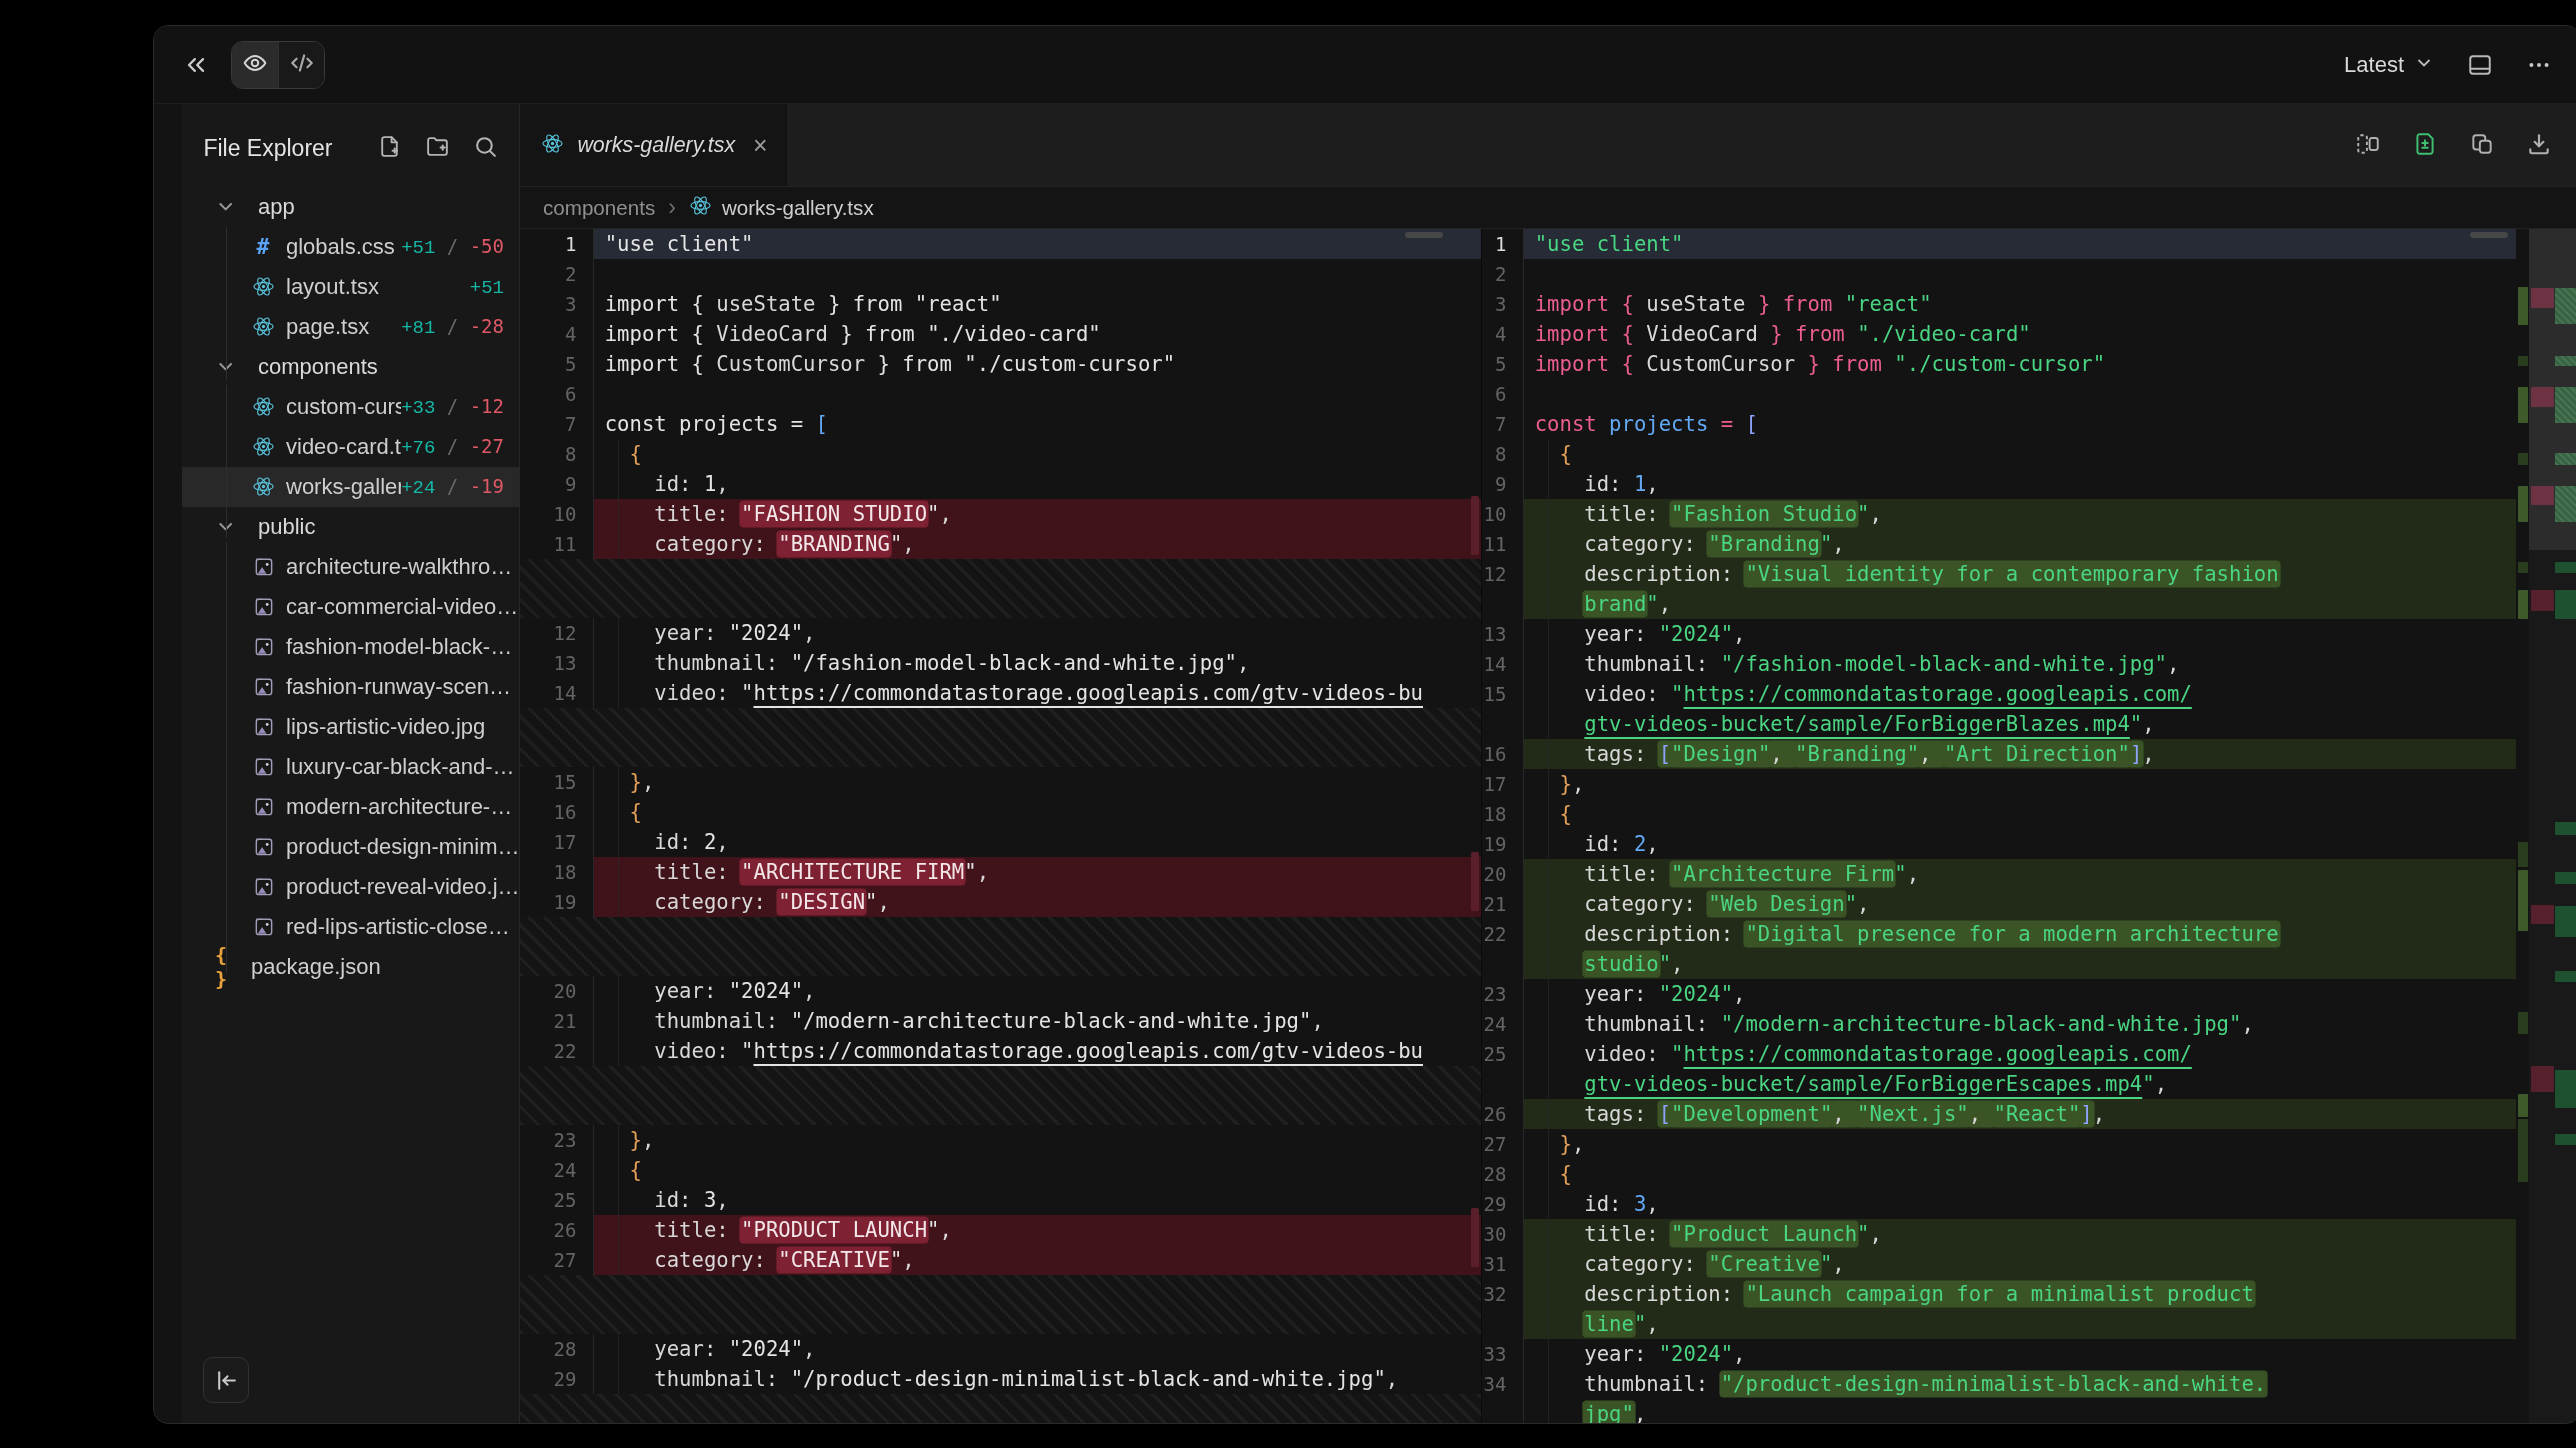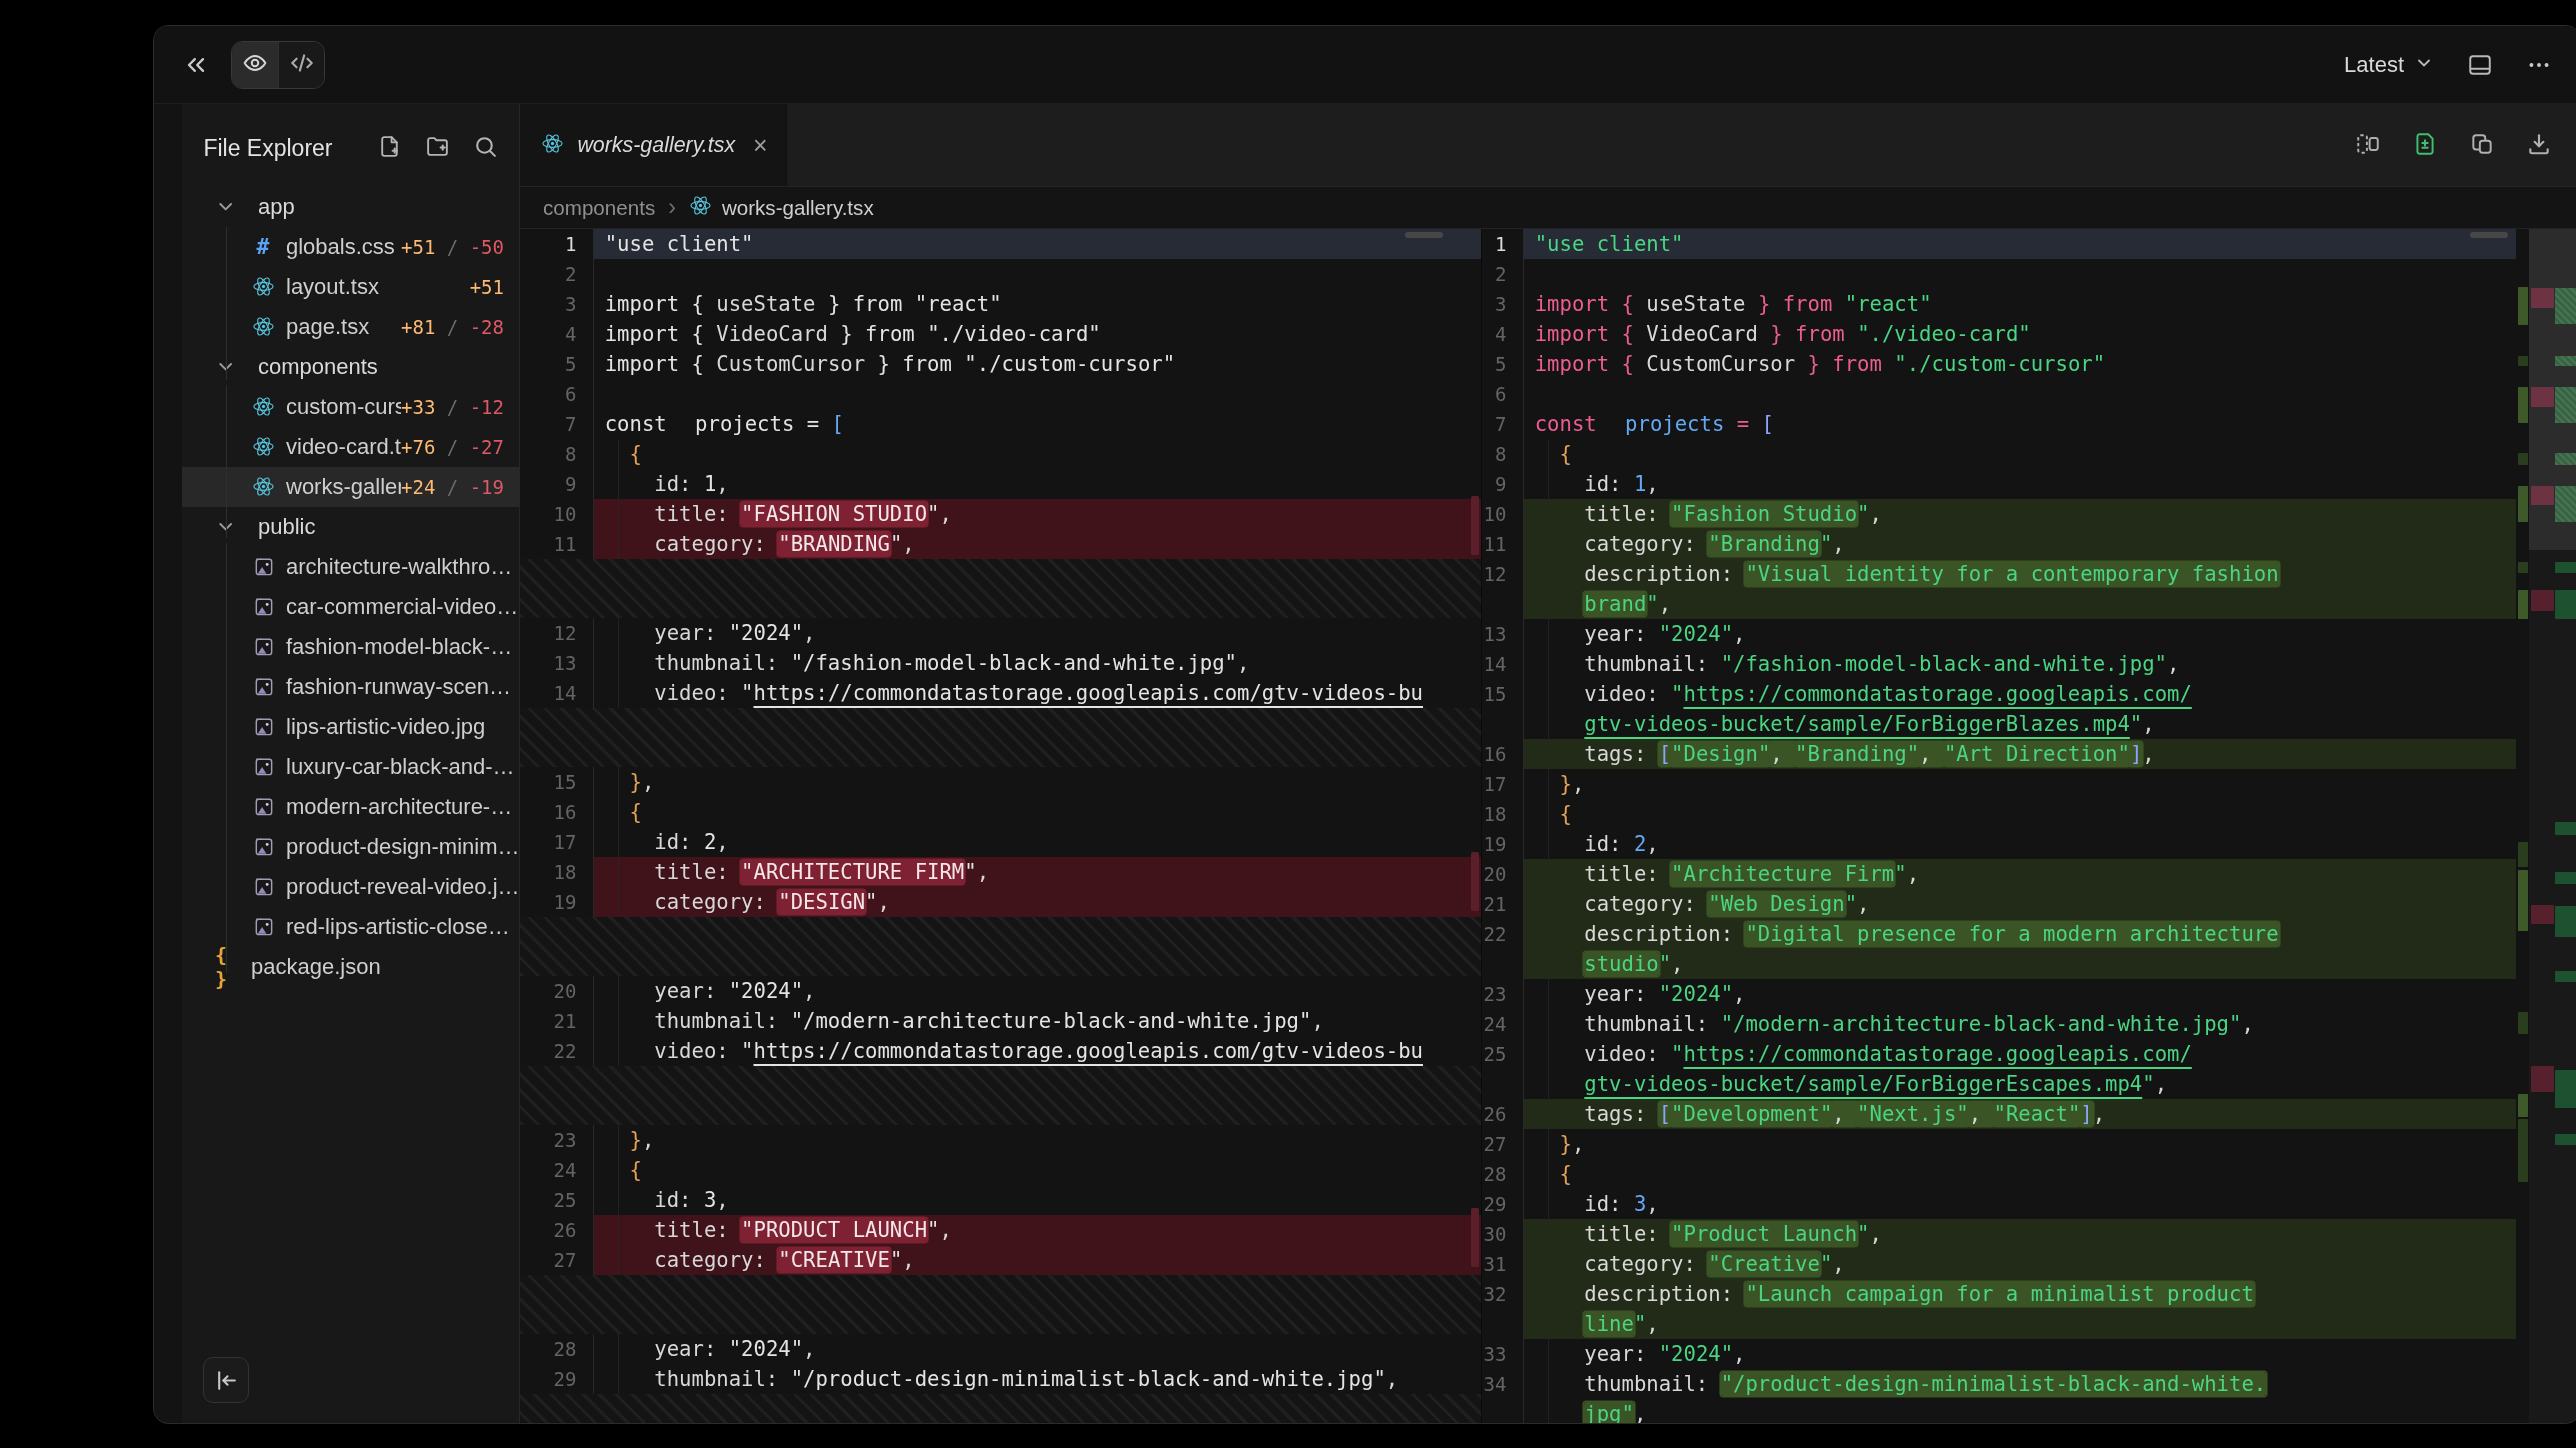--- a/index.html
+++ b/index.html
@@ -37,21 +37,21 @@
     position:relative; cursor:pointer; }
   .sb-row.selected { background:#282828; }
   .sb-row .chev { width:25px; margin-left:33px; color:#9a9a9a; display:flex; }
   .sb-row.folder .label { margin-left:18px; color:#dadada; }
   .sb-row.file { padding-left:68px; }
   .sb-row.rootfile { padding-left:33px; }
   .sb-row .ficon { width:26px; display:flex; justify-content:center; margin-right:10px; flex:none; }
   .sb-row .label { white-space:nowrap; overflow:hidden; }
   .sb-stats { margin-left:auto; padding-right:15px; font-family:"DejaVu Sans Mono", monospace;
     font-size:19px; white-space:nowrap; }
-  .st-add { color:#fdba74; } .st-sep { color:#6a6a6a; } .st-del { color:#de5866; }
+  .st-add { color:#14b8a6;font-family:Liberation Mono, monospace; } .st-sep { color:#6a6a6a; } .st-del { color:#de5866; }
   .tree-line { position:absolute; left:44px; width:0.8px; background:#2e2e2e; }
   .css-glyph { color:#5ba3f5; font-weight:bold; font-size:21.4px; font-family:"DejaVu Sans Mono", monospace; }
   .json-glyph { color:#e8a33d; font-weight:bold; font-size:20px; font-family:"DejaVu Sans Mono", monospace; letter-spacing:-1.6px; }
   .sb-collapse { position:absolute; left:21.4px; bottom:20px; width:46px; height:46px;
     border:0.8px solid #333; border-radius:10px; display:flex; align-items:center; justify-content:center;
     color:#c8c8c8; background:#1b1b1b; cursor:pointer; }
 
   
   .editor { flex:1; min-width:0; display:flex; flex-direction:column; background:#14b8a6; }
   .tabstrip { height:82px; flex:none; background:#1d1d1d; display:flex; align-items:stretch; }
@@ -79,21 +79,21 @@
   .code { flex:1; min-width:0; padding-left:10.7px; border-left:0.8px solid #282828;
     white-space:pre; overflow:hidden; position:relative; }
   .row.g .code { background-image:linear-gradient(#262626,#262626); background-size:0.8px 100%;
     background-position:24px 0; background-repeat:no-repeat; }
   .row.add .code { background-color:#222b17; }
   .row.rem .code { background-color:#40121a; }
   .row.rowhl .code { background-color:#262b36; }
   .row.rowhl .ln { color:#dcdcdc; }
   .gaprow { background:repeating-linear-gradient(45deg, #1f1f1f 0 3.3px, #141414 3.3px 11.5px); }
   .tok-p { color:#d8d8d8; } .tok-k { color:#ec5d92; } .tok-s { color:#4ad583; }
-  .tok-n { color:#63a9f4; } .tok-v { color:#63a9f4;margin-left:16px; } .tok-b { color:#8da2fb; } .tok-o { color:#e5a158; }
+  .tok-n { color:#63a9f4; } .tok-v { color:#63a9f4; } .tok-b { color:#8da2fb; } .tok-o { color:#e5a158; }
   .tok-u { color:#4ad583; text-decoration:underline; text-underline-offset:5.8px; text-decoration-thickness:1.6px; }
   .pane-right .hl { background:#3b5426; border-radius:2.5px; box-shadow:0 0 0 1.6px #3b5426; }
   .pane-left .tok-k, .pane-left .tok-s, .pane-left .tok-n, .pane-left .tok-v { color:#e4e4e4; }
   .pane-left .tok-u { color:#e4e4e4; }
   .pane-left .tok-b { color:#63a9f4; }
   .pane-left .hl { background:#7e2233; box-shadow:0 0 0 1.6px #7e2233; border-radius:2.5px; color:#f3e7e9; }
   .hsb { position:absolute; top:2.5px; height:6.6px; border-radius:3.3px; background:#474747; z-index:5; }
 
   
   .lruler-mark { position:absolute; right:1.6px; width:8.2px; background:#5a1f2a; border-radius:1.6px; z-index:4; }

